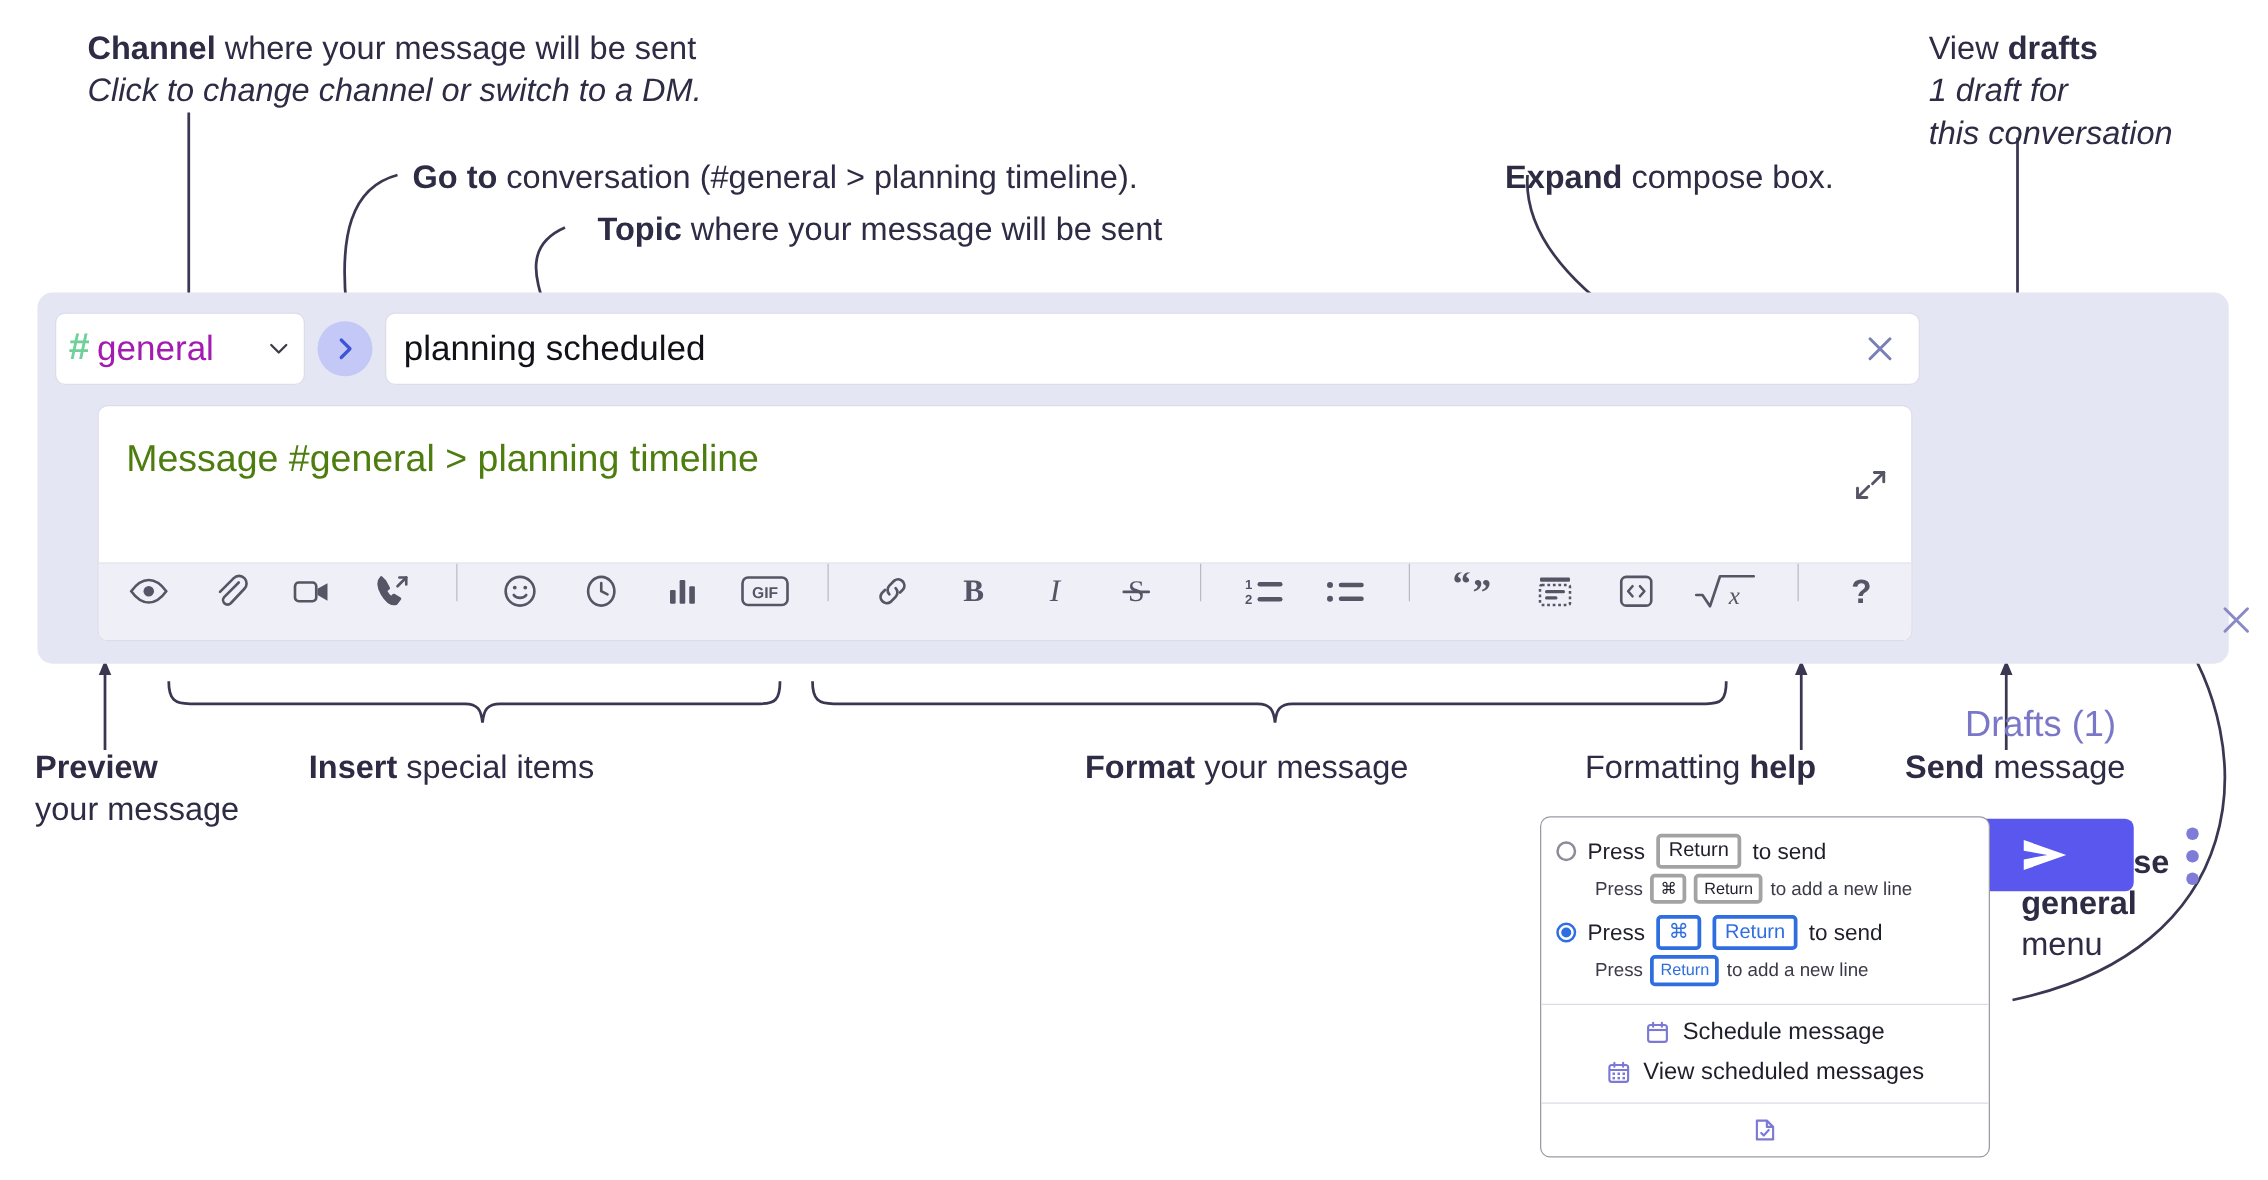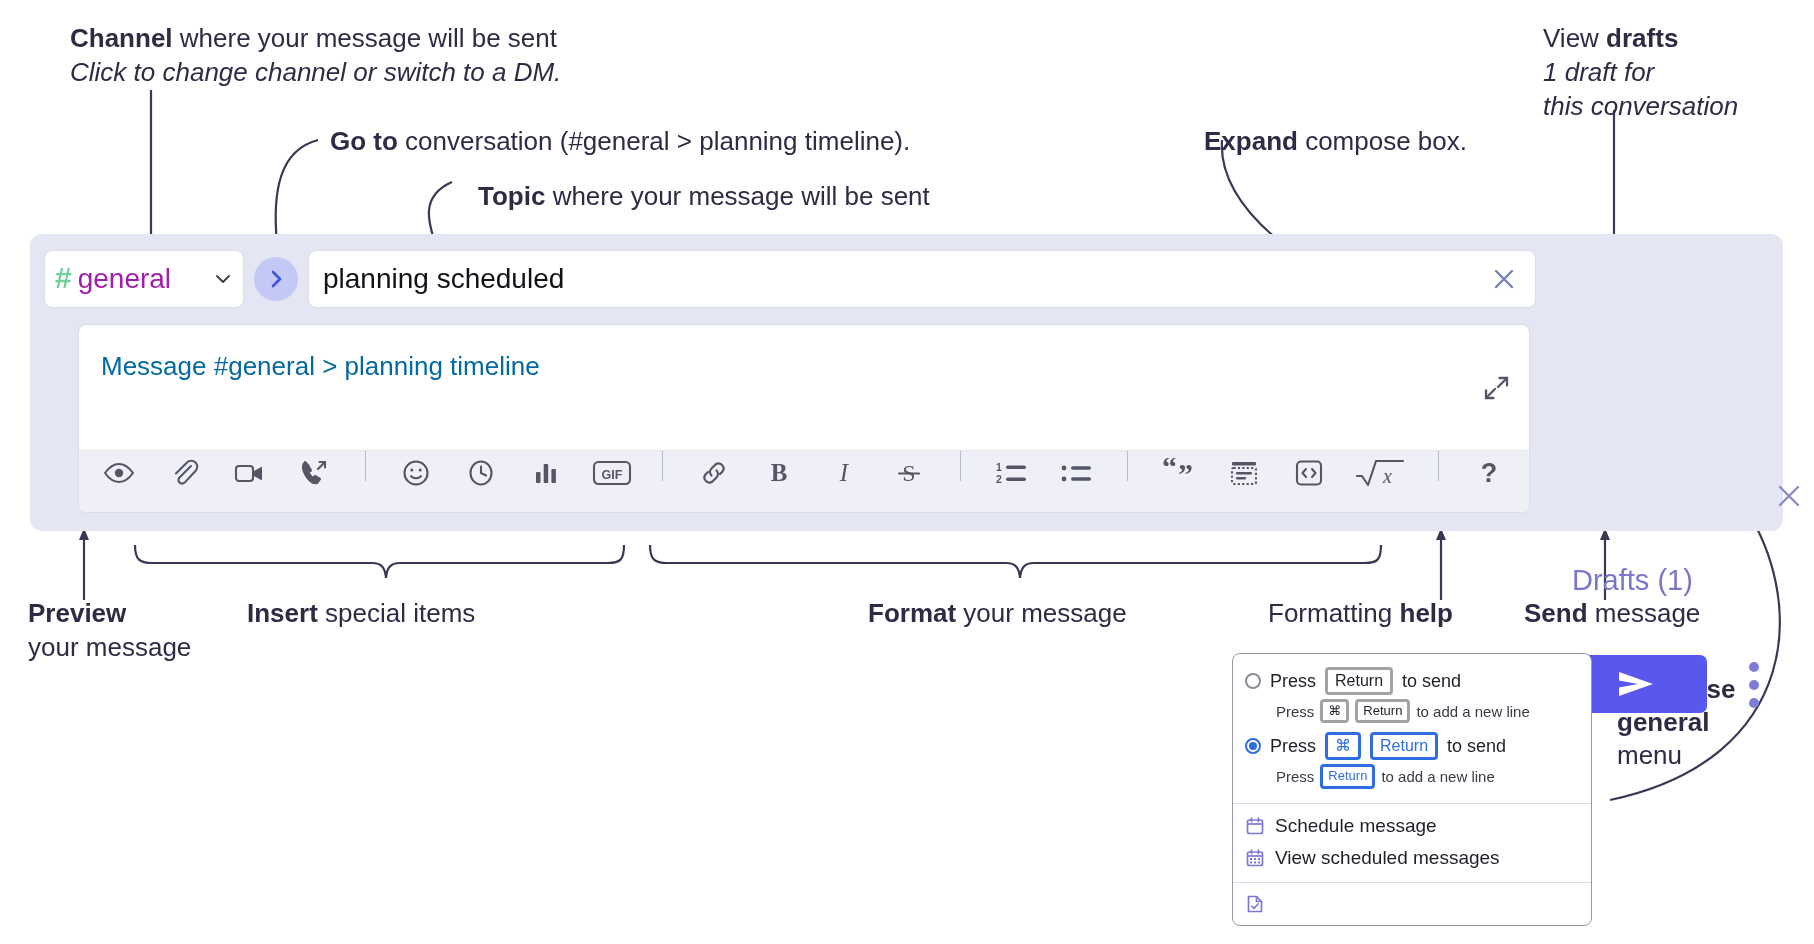--- a/index.html
+++ b/index.html
@@ -53,21 +53,21 @@
   }
   .topic-val{font-size:28px;color:#111117;flex:1;}
   .x-btn{width:34px;height:34px;display:flex;align-items:center;justify-content:center;}
 
   .msg-card{
     position:absolute;left:48px;top:90px;width:1452px;height:189px;
     background:#ffffff;border:1px solid #dcdde8;border-radius:8px;
     box-sizing:border-box;overflow:hidden;
   }
   .msg-placeholder{
-    position:absolute;left:22px;top:26px;font-size:26px;color:#0369a1;
+    position:absolute;left:22px;top:26px;font-size:30px;color:#4d7c0f;
   }
   .expand-ic{position:absolute;right:18px;top:48px;width:30px;height:30px;}
   .toolbar{
     position:absolute;left:0;right:0;bottom:0;height:62px;
     background:#eff0f7;border-top:1px solid #e4e5ef;
     display:flex;padding:0 16px;box-sizing:border-box;gap:18px;
   }
   .tb{width:50px;height:44px;display:flex;align-items:center;justify-content:center;}
   .tb svg{display:block;}
   .sep{width:1px;height:30px;background:#b9bac7;margin:0 9px;}
@@ -96,21 +96,21 @@
   .radio{width:16px;height:16px;border-radius:50%;border:2px solid #8c8c99;box-sizing:border-box;flex:none;}
   .radio.on{border-color:#2f6ee0;position:relative;}
   .radio.on::after{content:"";position:absolute;left:2px;top:2px;width:8px;height:8px;border-radius:50%;background:#2f6ee0;}
   .key{
     border:3px solid #a3a3a3;border-radius:4px;padding:1px 7px;font-size:16px;
     color:#1f1f2b;background:#fff;line-height:1.25;display:inline-block;
   }
   .key.sm{font-size:13px;padding:1px 5px;}
   .key.blue{border-color:#2f6ee0;color:#2f6ee0;}
   .mdiv{height:1px;background:#dcdce4;margin:8px 0 6px 0;}
-  .mitem{display:flex;align-items:center;gap:10px;padding:5px 12px;font-size:19px;}
+  .mitem{display:flex;align-items:center;gap:10px;padding:5px 12px;font-size:19px;justify-content:center;}
   .mitem svg{flex:none;}
 
   
   .lines{position:absolute;inset:0;pointer-events:none;}
 </style>
 </head>
 <body>
 
 <div class="stage">
 
@@ -156,21 +156,21 @@
 
   <div class="ann" style="left:38px;top:22px;margin-left:32px;">
     <div><b>Channel</b><span> where your message will be sent</span></div>
     <div class="it">Click to change channel or switch to a DM.</div>
   </div>
 
   <div class="ann" style="left:330px;top:125px;">
     <b>Go to</b><span> conversation (#general &gt; planning timeline).</span>
   </div>
 
-  <div class="ann" style="left:478px;top:180px;">
+  <div class="ann" style="left:478px;top:167px;">
     <b>Topic</b><span> where your message will be sent</span>
   </div>
 
   <div class="ann" style="left:1204px;top:125px;">
     <b>Expand</b><span> compose box.</span>
   </div>
 
   <div class="ann" style="left:1543px;top:22px;">
     <div><span>View </span><b>drafts</b></div>
     <div class="it">1 draft for</div>

